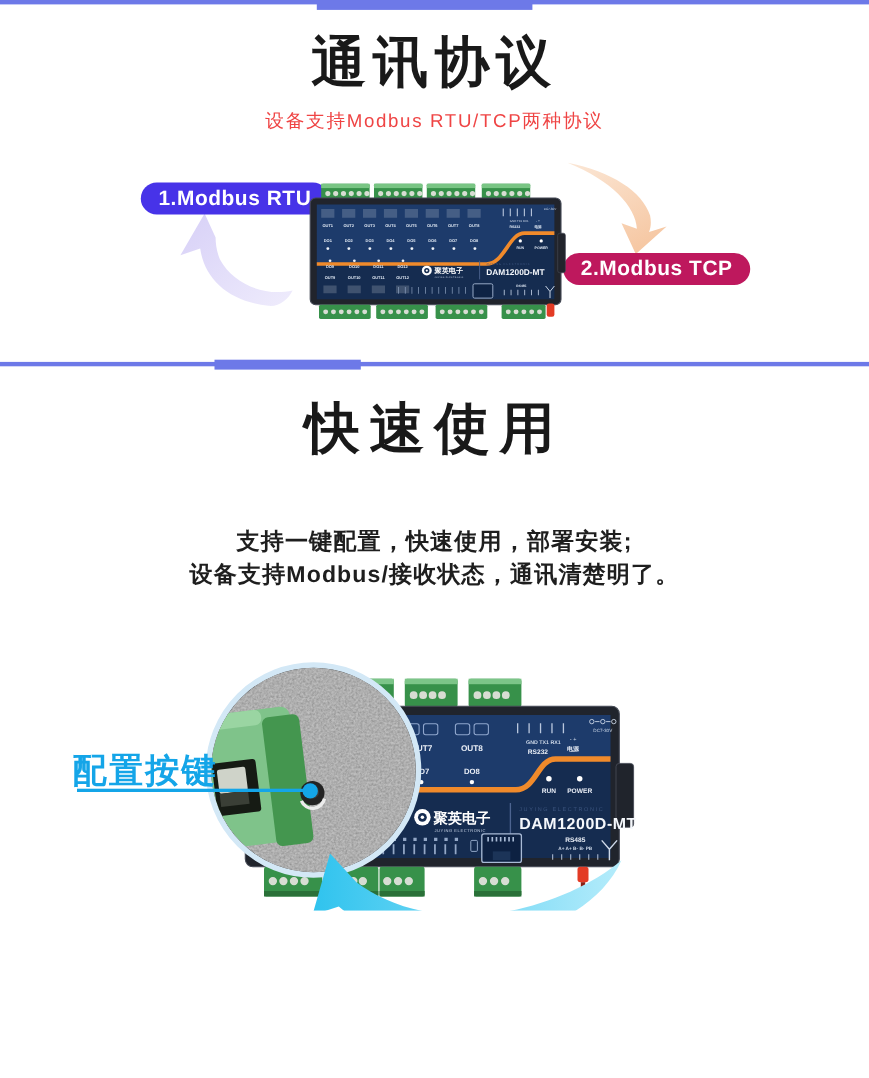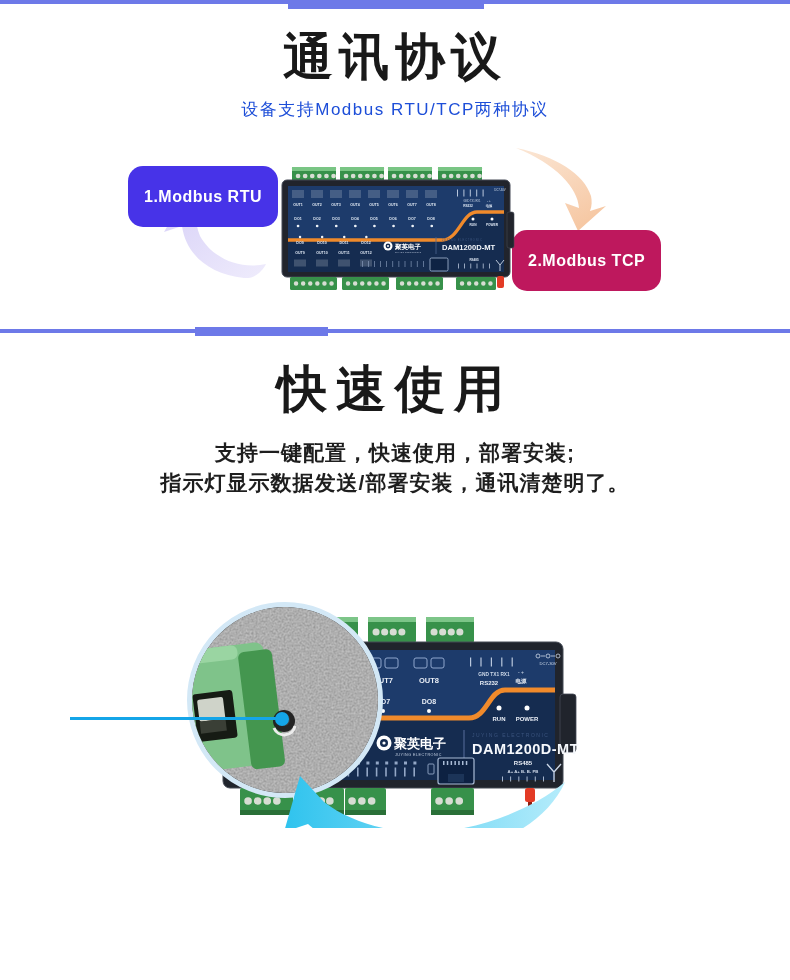--- a/index.html
+++ b/index.html
@@ -7,28 +7,28 @@
         font-family:"Liberation Sans","DejaVu Sans",sans-serif;}
   .abs{position:absolute;}
 
   
   .bar-thin{left:0;width:790px;height:4px;background:#6d79e8;}
   .bar-thick{height:9px;background:#6d79e8;}
 
   
   .h1{width:790px;text-align:center;font-size:50px;font-weight:900;color:#191919;
       letter-spacing:6px;line-height:1.1;}
-  .sub{width:790px;text-align:center;font-size:17px;font-weight:500;color:#1d4ed8;
+  .sub{width:790px;text-align:center;font-size:17px;font-weight:500;color:#ef4444;
        letter-spacing:1.5px;}
   .body-line{width:790px;text-align:center;font-size:21px;font-weight:700;color:#1e1e1e;
-       letter-spacing:1px;line-height:30px;}
+       letter-spacing:1px;line-height:30px;margin-top:40px;}
 
   
   .badge{display:flex;align-items:center;justify-content:center;height:29px;
-         padding:16px 16px;border-radius:15px;color:#fff;font-size:16px;font-weight:600;
+         padding:0 16px;border-radius:15px;color:#fff;font-size:19px;font-weight:600;
          letter-spacing:.5px;white-space:nowrap;}
   .badge-rtu{background:#4733e8;}
   .badge-tcp{background:#be185d;}
 
   
   .zoom-circle{left:192px;top:607px;width:186px;height:186px;border-radius:50%;
       border:5px solid #d3e8f6;box-sizing:content-box;overflow:hidden;
       margin-left:-5px;margin-top:-5px;background:#555;}
   .callout-label{left:66px;top:680px;font-size:31px;font-weight:900;color:#14a5e8;
       letter-spacing:2px;}
@@ -197,21 +197,21 @@
         </g>
     </g>
     <rect x="221" y="110" width="7" height="12" rx="2" fill="#e33b25"></rect>
   </svg>
 
   <div class="abs bar-thin" style="top:329px"></div>
   <div class="abs bar-thick" style="left:195px;top:327px;width:133px"></div>
 
   <div class="abs h1" style="top:362px;letter-spacing:9px">快速使用</div>
   <div class="abs body-line" style="top:438px">支持一键配置，快速使用，部署安装;</div>
-  <div class="abs body-line" style="top:468px">指示灯显示数据发送/部署安装，通讯清楚明了。</div>
+  <div class="abs body-line" style="top:468px">设备支持Modbus/接收状态，通讯清楚明了。</div>
 
   <svg class="abs" style="left:210px;top:612px" width="370" height="210" viewBox="0 0 370 210">
 
     <g>
       <g transform="translate(28,5)">
           <rect width="56" height="26" rx="2" fill="#37914a"></rect>
           <rect width="56" height="5" fill="#7cc588"></rect>
           <line x1="8" y1="15" x2="50" y2="15" stroke="#d7ddd3" stroke-width="7" stroke-dasharray="0.1 10.5" stroke-linecap="round"></line>
         </g>
       <g transform="translate(100,5)">
@@ -359,20 +359,21 @@
         </g>
         <g>
           <circle cx="92" cy="114" r="11" fill="#232323"></circle>
           <path d="M82,121 A11,11 0 0 0 103,119" stroke="#ececec" stroke-width="3" fill="none"></path>
           <circle cx="92" cy="113" r="6" fill="#3a3a3a"></circle>
         </g>
       </g>
     </svg>
   </div>
 
+  <div class="abs callout-label">配置按键</div>
   <div class="abs callout-line"></div>
   <div class="abs callout-dot"></div>
 
   <svg class="abs" style="left:282px;top:768px" width="285" height="105" viewBox="0 0 285 105">
     <defs>
       <linearGradient id="cgrad" x1="0" y1="0" x2="1" y2="0">
         <stop offset="0" stop-color="#2fc3ee"></stop>
           <stop offset="1" stop-color="#b5ecfb"></stop>
       </linearGradient>
     </defs>

